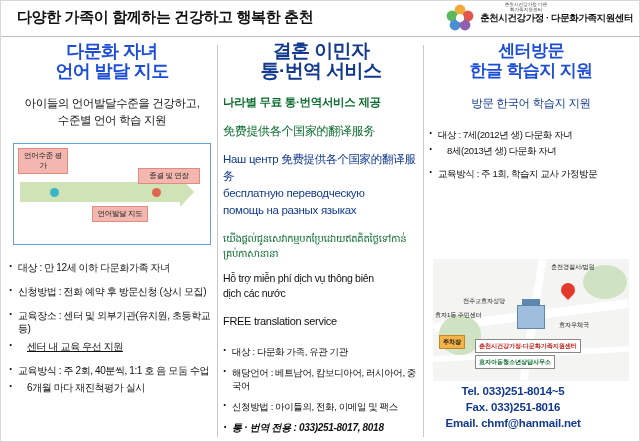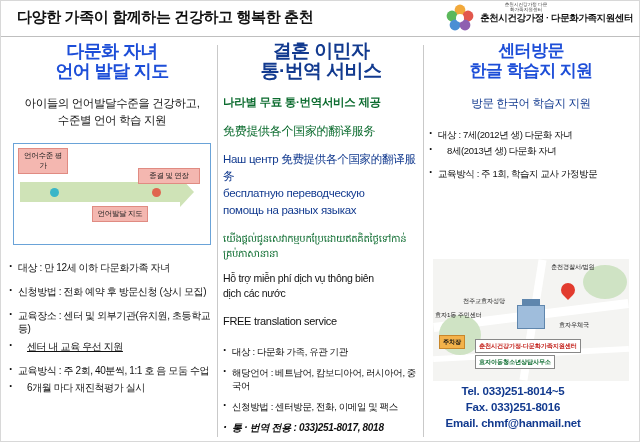--- a/index.html
+++ b/index.html
@@ -231,21 +231,21 @@
     <div class="c2line c2-ru" style="margin-top:0">бесплатную переводческую</div>
     <div class="c2line c2-ru" style="margin-top:0">помощь на разных языках</div>
     <div class="c2line c2-kh" style="margin-top:12px">យើងផ្តល់ជូនសេវាកម្មបកប្រែដោយឥតគិតថ្លៃទៅកាន់គ្រប់ភាសានានា</div>
     <div class="c2line c2-vn" style="margin-top:10px">Hỗ trợ miễn phí dịch vụ thông biên</div>
     <div class="c2line c2-vn" style="margin-top:0">dịch các nước</div>
     <div class="c2line c2-en" style="margin-top:12px">FREE translation service</div>
 
     <div class="c2-bullets">
       <div class="bullet">대상 : 다문화 가족, 유관 기관</div>
       <div class="bullet">해당언어 : 베트남어, 캄보디아어, 러시아어, 중국어</div>
-      <div class="bullet">신청방법 : 센터방문, 전화, 이메일 및 팩스</div>
+      <div class="bullet">신청방법 : 아이들의, 전화, 이메일 및 팩스</div>
       <div class="c2-phone">
         <span>통 · 번역 전용 :</span>
         <span>033)251-8017, 8018</span>
       </div>
     </div>
   </div>
 
   <div class="col col3">
     <div class="coltitle c3title">센터방문</div>
     <div class="coltitle c3title">한글 학습지 지원</div>

